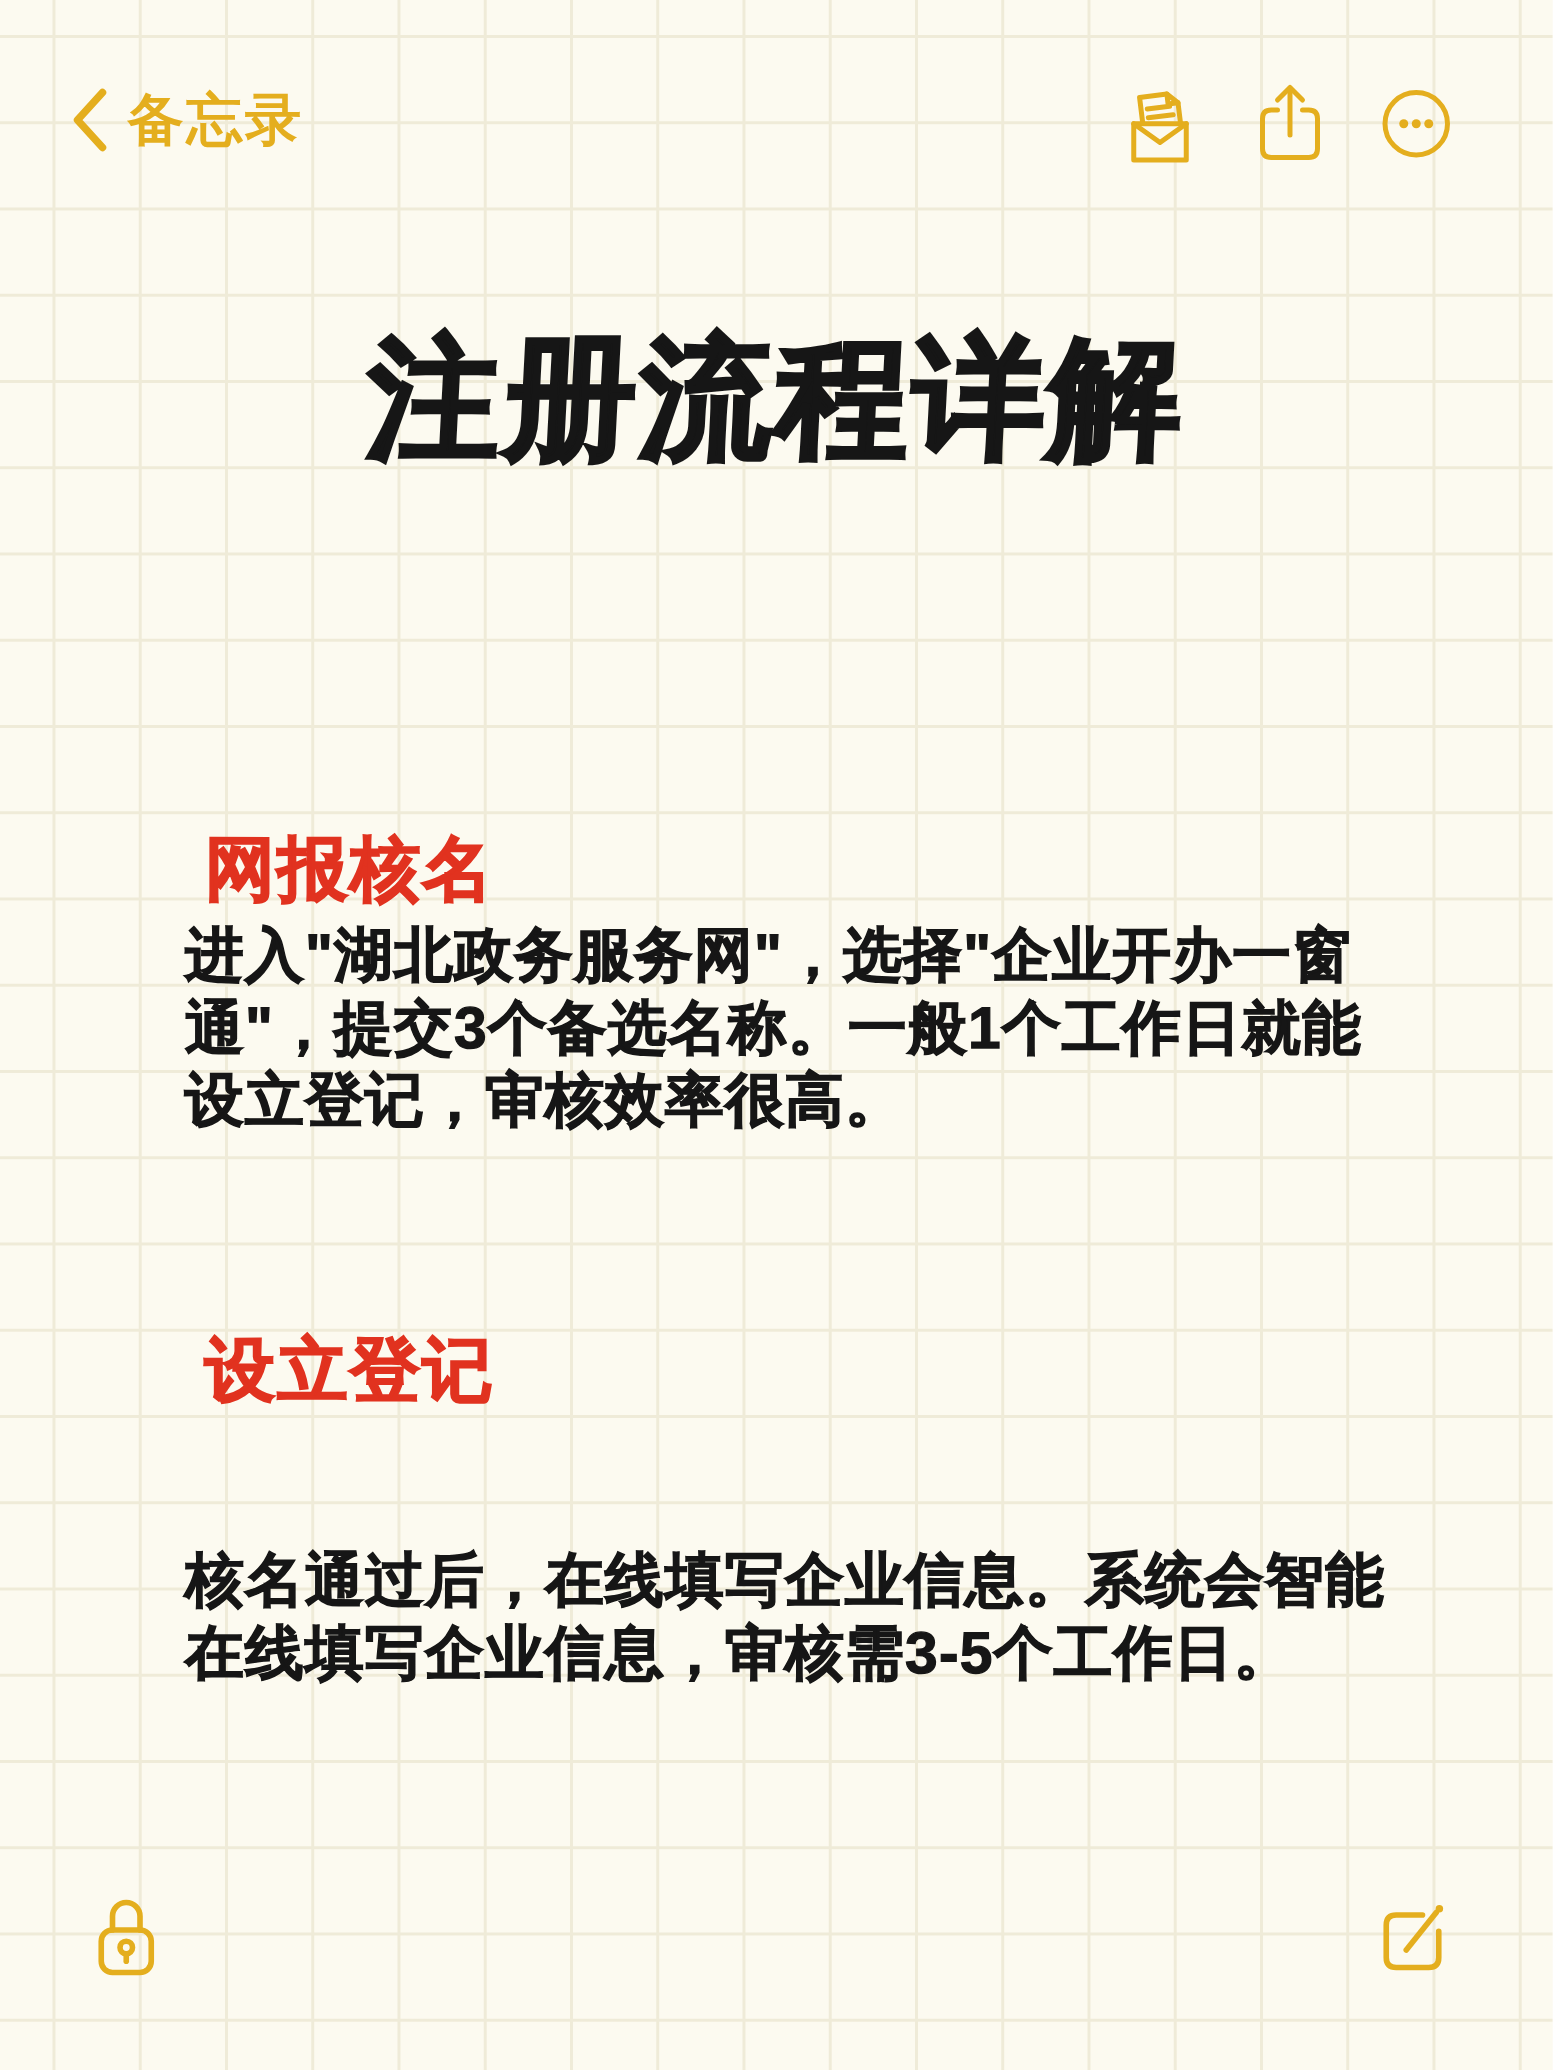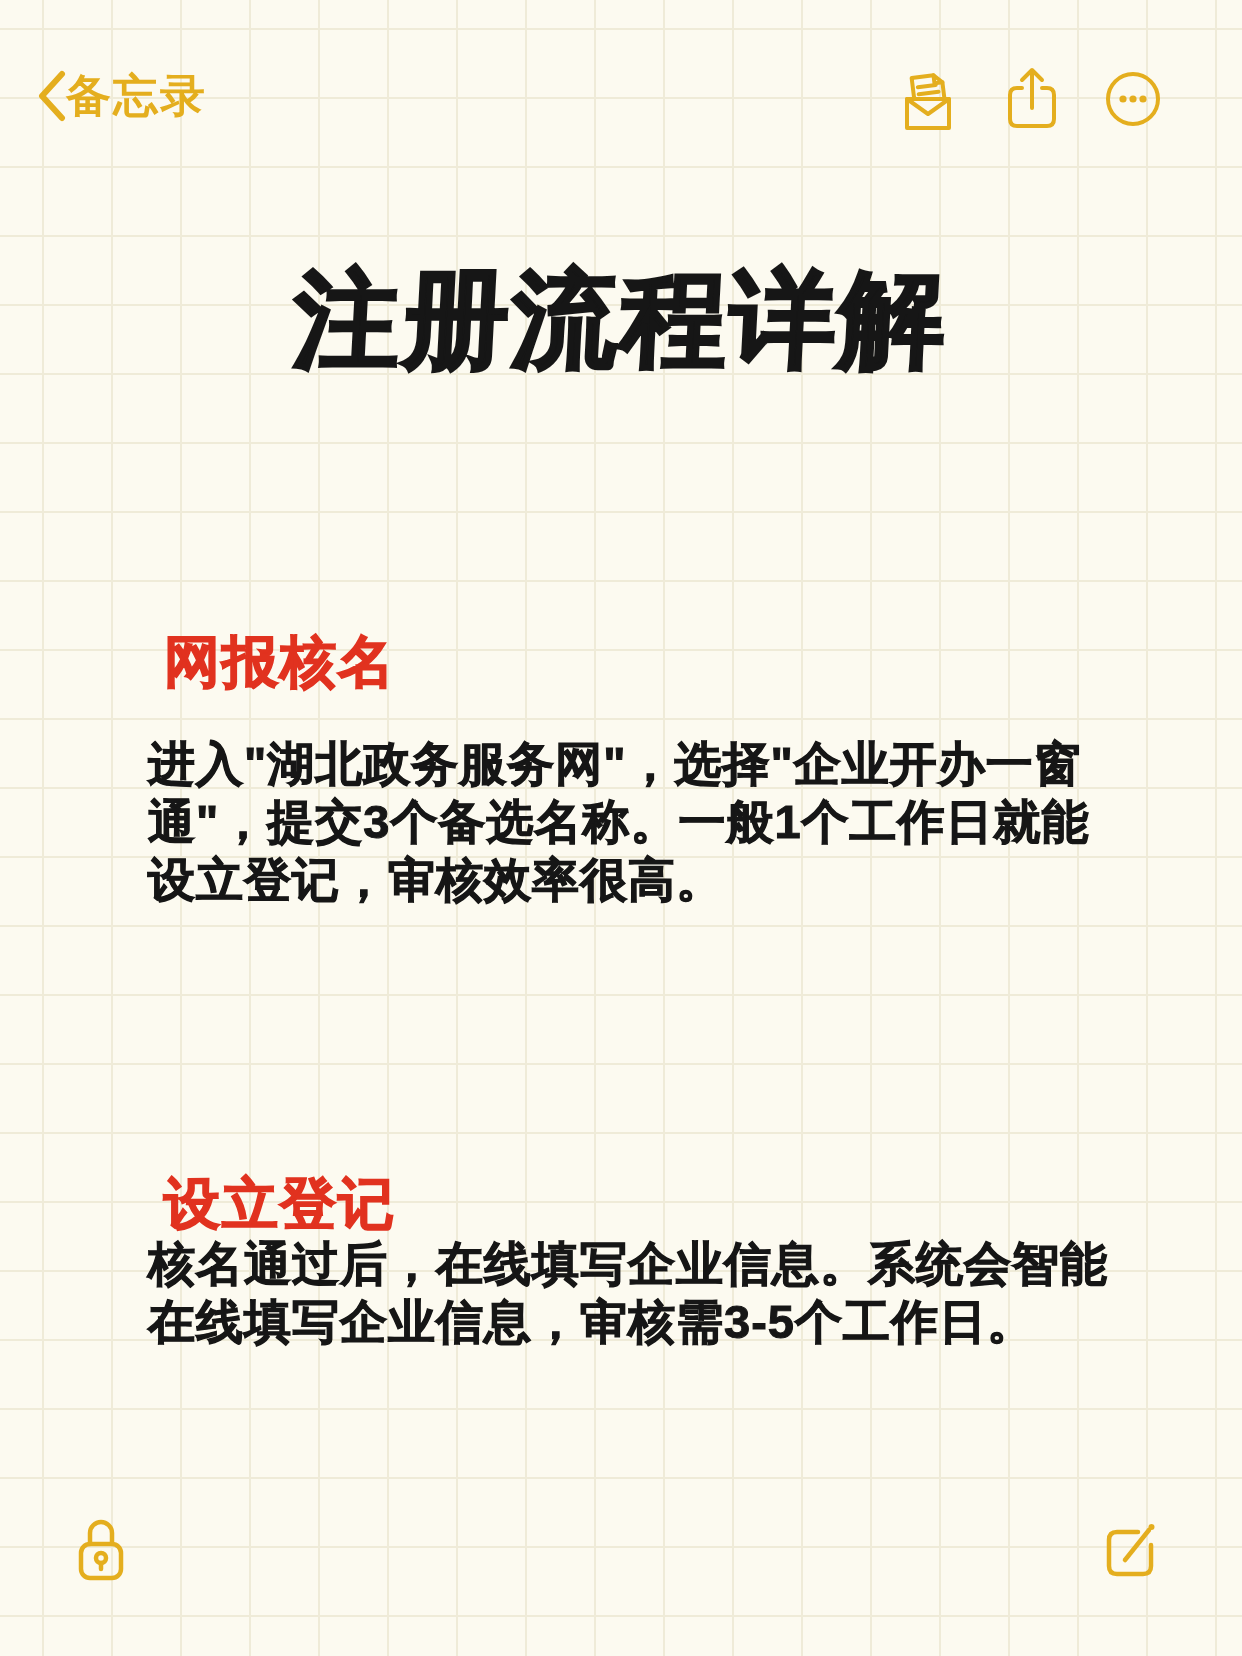--- a/index.html
+++ b/index.html
@@ -22,24 +22,25 @@
     background-image:
       linear-gradient(to right, var(--grid) 2px, transparent 2px),
       linear-gradient(to bottom, var(--grid) 2px, transparent 2px);
     background-size: 69px 69px;
     background-position: 42px 28px;
   }
 
   
   .back-btn {
     position: absolute;
-    left: 36px;
+    left: 56px;
     top: 70px;
     display: flex;
     align-items: center;
+    gap: 16px;
     color: var(--gold);
     cursor: pointer;
     text-align: right;
   }
   .back-btn .chevron { width: 30px; height: 52px; display: block; }
   .back-label {
     font-size: 45px;
     font-weight: 600;
     letter-spacing: 2px;
     line-height: 52px;
@@ -75,22 +76,22 @@
   .section-heading {
     position: absolute;
     left: 164px;
     font-size: 56px;
     font-weight: bold;
     color: var(--red);
     -webkit-text-stroke: 1.5px var(--red);
     line-height: 1.15;
     letter-spacing: 2px;
   }
-  .heading-1 { top: 630px; }
-  .heading-2 { top: 1172px; }
+  .heading-1 { top: 663px; }
+  .heading-2 { top: 1064px; }
 
   .para {
     position: absolute;
     left: 148px;
     width: 1010px;
     font-size: 47px;
     font-weight: bold;
     color: var(--ink);
     -webkit-text-stroke: 1px var(--ink);
     line-height: 58px;

